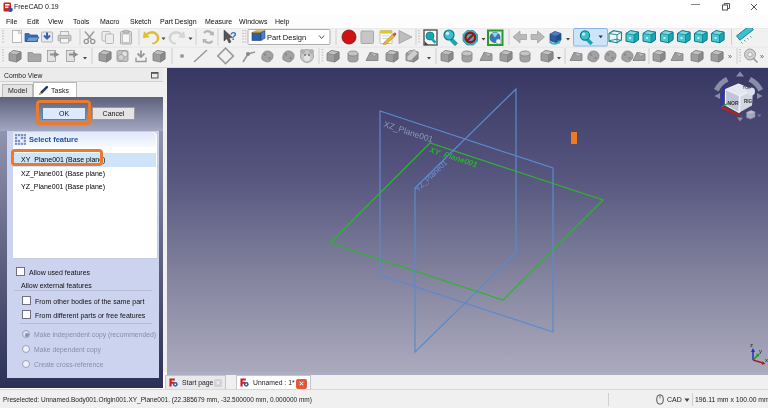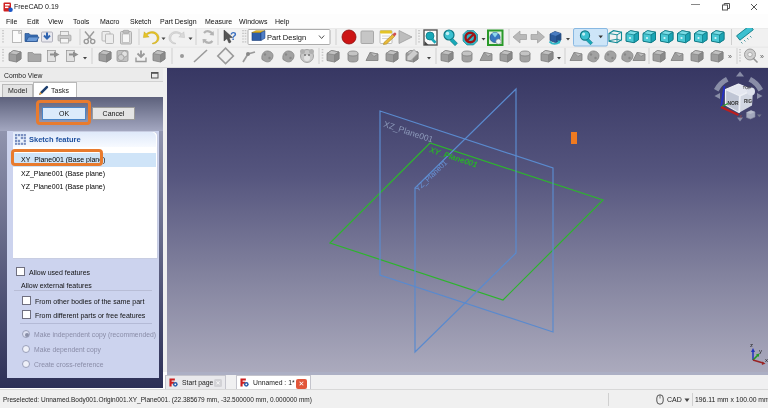--- a/index.html
+++ b/index.html
@@ -417,21 +417,21 @@
           <rect x="8.7" y="2.9" width="2.2" height="2.2"></rect>
           <rect x="0" y="5.8" width="2.2" height="2.2"></rect>
           <rect x="2.9" y="5.8" width="2.2" height="2.2"></rect>
           <rect x="8.7" y="5.8" width="2.2" height="2.2"></rect>
           <rect x="0" y="8.7" width="2.2" height="2.2"></rect>
           <rect x="2.9" y="8.7" width="2.2" height="2.2"></rect>
           <rect x="5.8" y="8.7" width="2.2" height="2.2"></rect>
           <rect x="8.7" y="8.7" width="2.2" height="2.2"></rect>
         </g>
    </svg>
-   <div class="abs" style="left:16px;top:3px;font-size:7.5px;font-weight:bold;color:#1c4e9e;">Sketch feature</div>
+   <div class="abs" style="left:16px;top:3px;font-size:7.5px;font-weight:bold;color:#1c4e9e;">Select feature</div>
  </div>
  <div class="abs" style="left:0;top:21px;width:143px;height:14px;background:#cfe4f8;font-size:7px;color:#000;line-height:14px;padding-left:8px;">XY_Plane001 (Base plane)</div>
  <div class="abs" style="left:0;top:35px;width:143px;height:13px;font-size:7px;color:#000;line-height:13px;padding-left:8px;">XZ_Plane001 (Base plane)</div>
  <div class="abs" style="left:0;top:48px;width:143px;height:13px;font-size:7px;color:#000;line-height:13px;padding-left:8px;">YZ_Plane001 (Base plane)</div>
 </div>
 <div class="abs" style="left:11px;top:149px;width:92px;height:17px;border:3px solid #e87b2e;border-radius:4px;"></div>
 
 <div class="abs" style="left:16px;top:267px;width:9px;height:9px;background:#fff;border:1px solid #707080;"></div>
 <div class="abs" style="left:29px;top:268.5px;font-size:7px;color:#111;">Allow used features</div>
 <div class="abs" style="left:21px;top:281.5px;font-size:7px;color:#111;">Allow external features</div>

